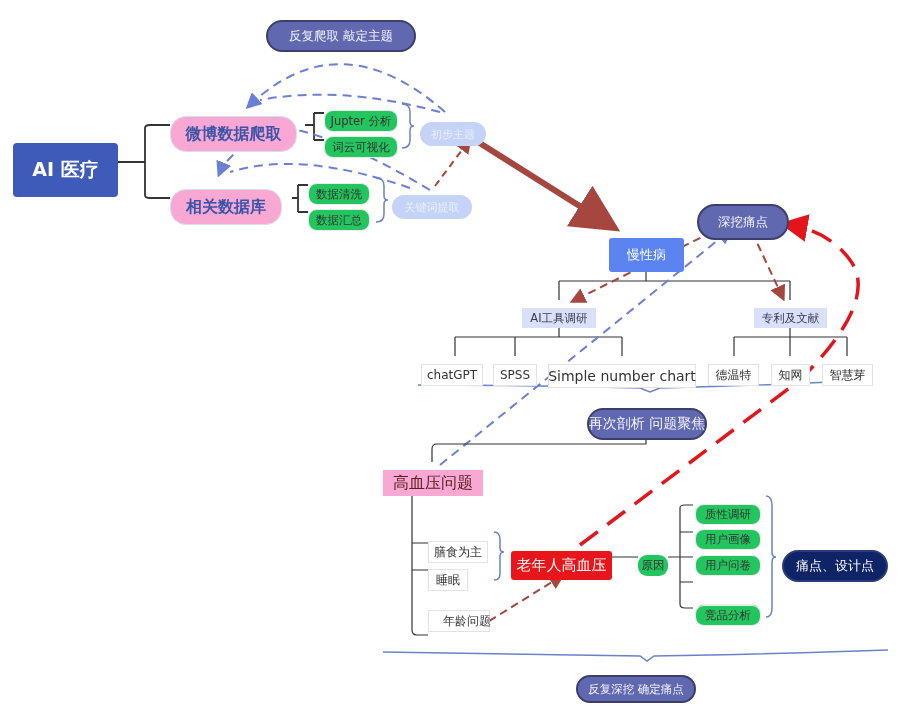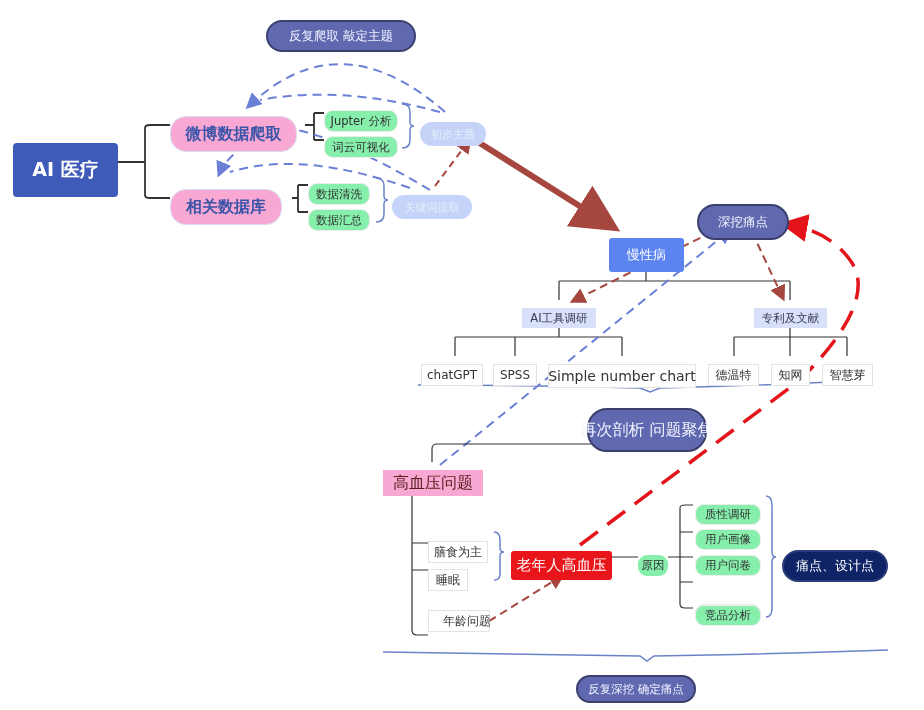--- a/index.html
+++ b/index.html
@@ -4,21 +4,21 @@
 <style>
   html, body { margin: 0; padding: 0; background: #ffffff; }
   body { width: 924px; height: 710px; position: relative; overflow: hidden;
          font-family: "DejaVu Sans", "Liberation Sans", sans-serif; }
   #canvas { position: absolute; left: 0; top: 0; width: 924px; height: 710px; }
   .node { position: absolute; display: flex; align-items: center; justify-content: center;
           box-sizing: border-box; white-space: nowrap; margin-top: 8px; }
   .pill-dark { background: #6068b0; border: 2.5px solid #3a3f6e; border-radius: 20px; color: #f2f3ff; font-size: 12.5px; }
   .root { background: #3e5bb9; color: #fff; font-weight: bold; font-size: 19px; border-radius: 4px; }
   .branch { background: #f9a8d4; border: 1.5px solid #d8def2; border-radius: 16px; color: #3a55a8; font-weight: bold; font-size: 16px; }
-  .leaf { background: #86efac; border: 1px solid #ececec; border-radius: 9px; color: #333; font-size: 11.5px; }
+  .leaf { background: #22c55e; border: 1px solid #ececec; border-radius: 9px; color: #333; font-size: 11.5px; }
   .faint { background: #c4d3f7; border-radius: 12px; color: #e8eefc; font-size: 11px; }
   .blue-box { background: #5b84f0; color: #fff; font-size: 13px; border-radius: 3px; }
   .tag { background: #d9e1fa; color: #3a3a55; font-size: 11.5px; }
   .box { background: #fff; border: 1px solid #e3e3e3; color: #333; font-size: 12px; }
   .pink { background: #f9a8d4; color: #5a2020; font-size: 16px; }
   .red { background: #e8161b; color: #fff; font-size: 15px; border-radius: 3px; }
   .navy { background: #0f2466; border: 2px solid #2c3c7a; border-radius: 18px; color: #fff; font-size: 13px; }
 </style>
 </head>
 <body>
@@ -105,21 +105,21 @@
 <div class="node tag" style="left:522px;top:300px;width:74px;height:20px;">AI工具调研</div>
 <div class="node tag" style="left:754px;top:300px;width:73px;height:20px;">专利及文献</div>
 
 <div class="node box" style="left:421px;top:356px;width:62px;height:22px;">chatGPT</div>
 <div class="node box" style="left:493px;top:356px;width:44px;height:22px;">SPSS</div>
 <div class="node box" style="left:548px;top:356px;width:148px;height:24px;font-size:14px;">Simple number chart</div>
 <div class="node box" style="left:708px;top:356px;width:51px;height:22px;">德温特</div>
 <div class="node box" style="left:771px;top:356px;width:39px;height:22px;">知网</div>
 <div class="node box" style="left:822px;top:356px;width:51px;height:22px;">智慧芽</div>
 
-<div class="node pill-dark" style="left:587px;top:400px;width:120px;height:44px;font-size:16px;">再次剖析 问题聚焦</div>
+<div class="node pill-dark" style="left:587px;top:400px;width:120px;height:32px;font-size:14px;">再次剖析 问题聚焦</div>
 
 <div class="node pink" style="left:383px;top:462px;width:100px;height:26px;">高血压问题</div>
 <div class="node box" style="left:428px;top:533px;width:60px;height:22px;">膳食为主</div>
 <div class="node box" style="left:428px;top:561px;width:40px;height:22px;">睡眠</div>
 <div class="node box" style="left:428px;top:602px;width:62px;height:22px;padding-left:16px;">年龄问题</div>
 
 <div class="node red" style="left:511px;top:543px;width:101px;height:29px;">老年人高血压</div>
 <div class="node leaf" style="left:638px;top:547px;width:30px;height:21px;border:none;">原因</div>
 
 <div class="node leaf" style="left:695px;top:496px;width:66px;height:21px;">质性调研</div>

